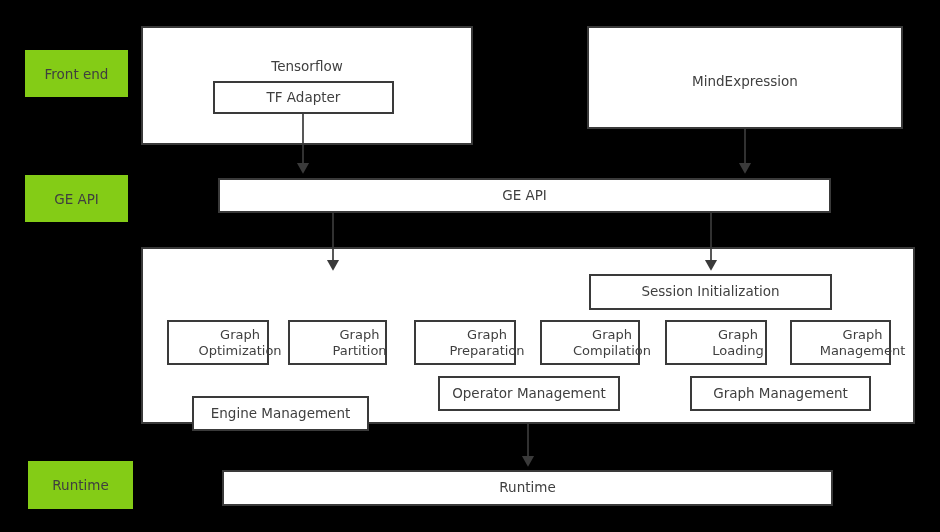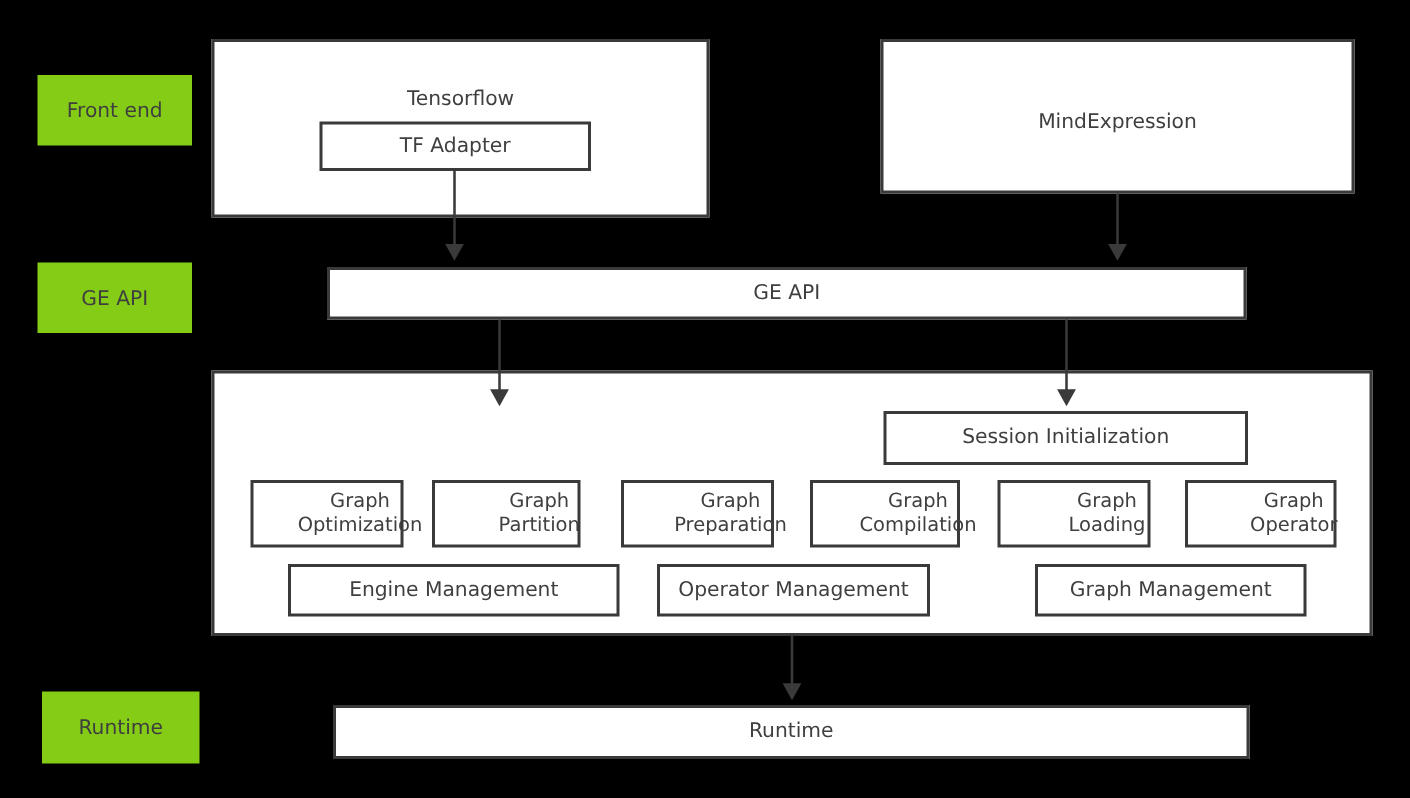--- a/index.html
+++ b/index.html
@@ -117,24 +117,24 @@
   <div class="box lbl-13" style="left:414px; top:320px; width:102px; height:45px;">
     <span><span>Graph</span><br><span>Preparation</span></span>
   </div>
   <div class="box lbl-13" style="left:540px; top:320px; width:100px; height:45px;">
     <span><span>Graph</span><br><span>Compilation</span></span>
   </div>
   <div class="box lbl-13" style="left:665px; top:320px; width:102px; height:45px;">
     <span><span>Graph</span><br><span>Loading</span></span>
   </div>
   <div class="box lbl-13" style="left:790px; top:320px; width:101px; height:45px;">
-    <span><span>Graph</span><br><span>Operator</span></span>
+    <span><span>Graph</span><br><span>Management</span></span>
   </div>
 
-  <div class="box lbl-135" style="left:192px; top:376px; width:221px; height:35px;">
+  <div class="box lbl-135" style="left:192px; top:396px; width:177px; height:35px;">
     <span>Engine Management</span>
   </div>
   <div class="box lbl-135" style="left:690px; top:376px; width:181px; height:35px;">
     <span>Graph Management</span>
   </div>
   <div class="box lbl-135" style="left:438px; top:376px; width:182px; height:35px;">
     <span>Operator Management</span>
   </div>
 
   <div class="box lbl-135" style="left:222px; top:470px; width:611px; height:36px;">

